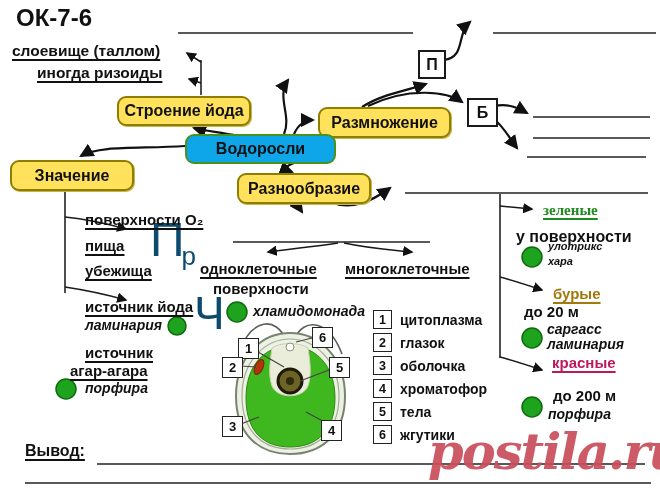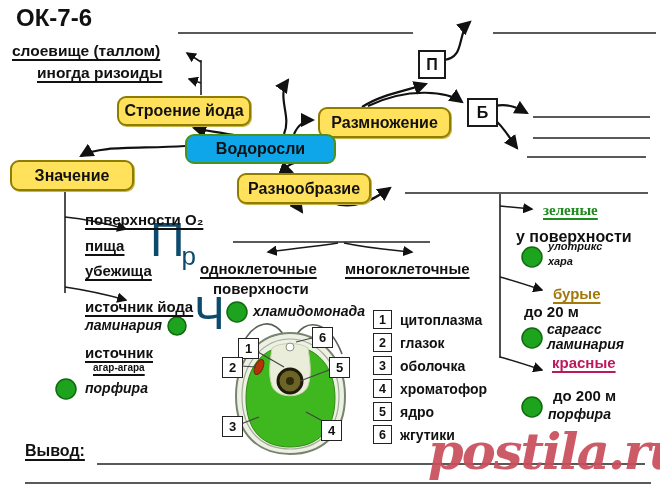--- a/index.html
+++ b/index.html
@@ -130,21 +130,21 @@
 
   <div class="sym" style="left:150px;top:212px;font-size:48px;"><span>П</span><span style="font-size:26px;position:relative;top:9px;left:-3px;">р</span></div>
   <div class="sym" style="left:194px;top:286px;font-size:46px;">Ч</div>
 
   <div class="txt ul" style="left:85px;top:211px;font-size:15px;">поверхности О₂</div>
   <div class="txt ul" style="left:85px;top:237px;font-size:15px;">пища</div>
   <div class="txt ul" style="left:85px;top:262px;font-size:15px;">убежища</div>
   <div class="txt ul" style="left:85px;top:298px;font-size:15px;">источник йода</div>
   <div class="txt it" style="left:85px;top:317px;font-size:14px;">ламинария</div>
   <div class="txt ul" style="left:85px;top:344px;font-size:15px;">источник</div>
-  <div class="txt ul" style="left:93px;top:362px;font-size:10px;">агар-агара</div>
+  <div class="txt ul" style="left:70px;top:362px;font-size:15px;">агар-агара</div>
   <div class="txt it" style="left:85px;top:380px;font-size:14px;">порфира</div>
 
   <div class="txt ul" style="left:200px;top:260px;font-size:15px;">одноклеточные</div>
   <div class="txt ul" style="left:345px;top:260px;font-size:15px;">многоклеточные</div>
   <div class="txt" style="left:213px;top:280px;font-size:15px;">поверхности</div>
   <div class="txt it" style="left:253px;top:303px;font-size:14px;">хламидомонада</div>
 
   <div class="callout" style="left:238px;top:338px;">1</div>
   <div class="callout" style="left:222px;top:357px;">2</div>
   <div class="callout" style="left:222px;top:416px;">3</div>
@@ -155,21 +155,21 @@
   <div>
     <div class="lgbox" style="left:373px;top:310px;">1</div>
     <div class="txt" style="left:400px;top:312px;font-size:14px;">цитоплазма</div>
     <div class="lgbox" style="left:373px;top:333px;">2</div>
     <div class="txt" style="left:400px;top:335px;font-size:14px;">глазок</div>
     <div class="lgbox" style="left:373px;top:356px;">3</div>
     <div class="txt" style="left:400px;top:358px;font-size:14px;">оболочка</div>
     <div class="lgbox" style="left:373px;top:379px;">4</div>
     <div class="txt" style="left:400px;top:381px;font-size:14px;">хроматофор</div>
     <div class="lgbox" style="left:373px;top:402px;">5</div>
-    <div class="txt" style="left:400px;top:404px;font-size:14px;">ядро</div>
+    <div class="txt" style="left:400px;top:404px;font-size:14px;">тела</div>
     <div class="lgbox" style="left:373px;top:425px;">6</div>
     <div class="txt" style="left:400px;top:427px;font-size:14px;">жгутики</div>
   </div>
 
   <div>
     <div class="txt ul" style="left: 543px; top: 202px; font-size: 15px; color: rgb(30, 139, 30); font-family: Liberation Serif, serif;">зеленые</div>
     <div class="txt" style="left:516px;top:228px;font-size:16px;">у поверхности</div>
     <div class="txt it twolines" style="left:548px;top:239px;font-size:11px;">улотрикс
 хара</div>
 

